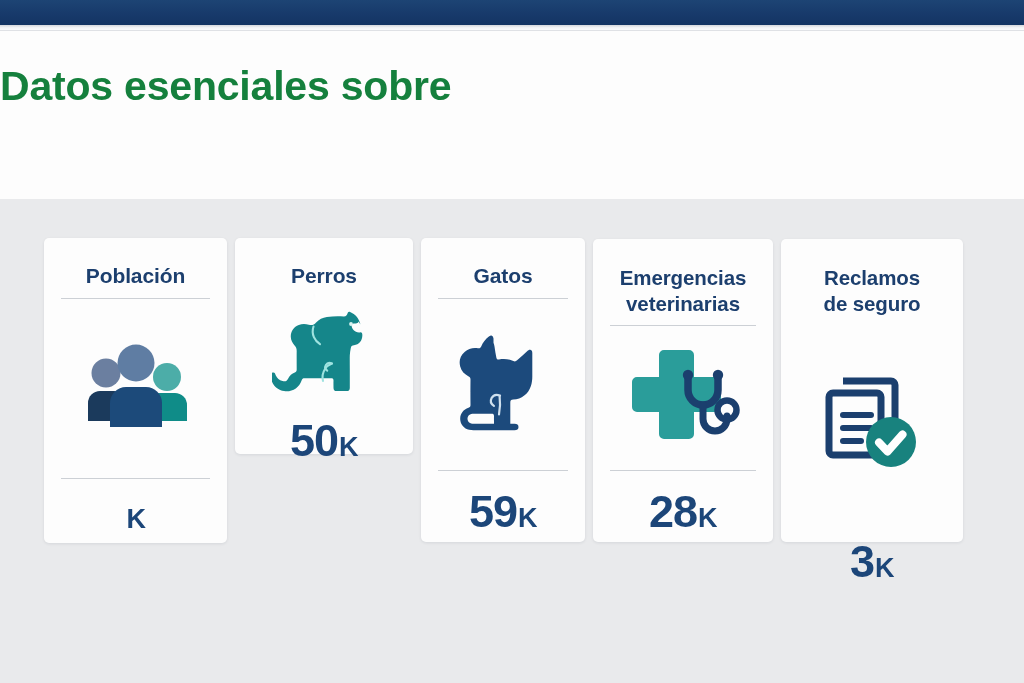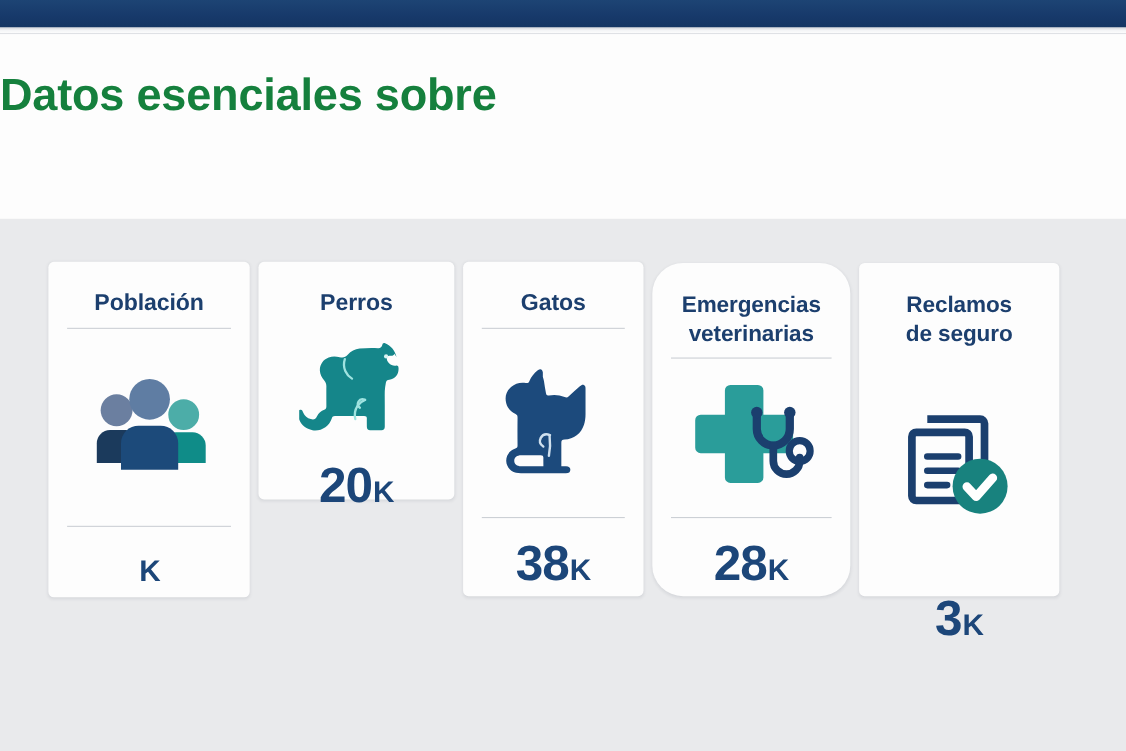--- a/index.html
+++ b/index.html
@@ -85,21 +85,21 @@
     box-shadow: 0 1px 3px rgba(40,50,65,0.10);
     display: flex;
     flex-direction: column;
     align-items: center;
     box-sizing: border-box;
     padding: 0 17px;
   }
   .card.c1 { width: 183px; height: 305px; }
   .card.c2 { width: 178px; height: 216px; }
   .card.c3 { width: 164px; height: 304px; }
-  .card.c4 { width: 180px; height: 303px; margin-top: 1px; border-radius: 28px; }
+  .card.c4 { width: 180px; height: 303px; margin-top: 1px; }
   .card.c5 { width: 182px; height: 303px; margin-top: 1px; gap: 23px; }
 
   .card-title {
     color: #1c3f6e;
     font-family: "Liberation Sans Narrow", "Liberation Sans", "DejaVu Sans Condensed", sans-serif;
     font-weight: bold;
     font-size: 21px;
     line-height: 26px;
     text-align: center;
     padding-top: 25px;
@@ -186,38 +186,38 @@
       <svg width="104" height="102" viewBox="0 0 104 102">
         <path fill="#15868a" d="M88.5 26.5c-1.3-5.8-5.2-10.4-10.4-12.5-1.6-.7-2.2.2-2.5 1.3-.6 2.1-1.6 3.3-3.9 3.2-5.6-.3-11.2-.2-16.8.4-4.3.5-7.9 2.4-10.8 5.6-2.2 2.4-4.2 3-7.3 2.2-3.3-.9-6.7-1-10 .2-5.2 1.9-8.3 6.7-8 12.2.2 3.3 1.6 6.1 3.8 8.5 1.6 1.7 2.1 3.4 2.1 5.6-.1 6.1 0 12.2 0 18.3 0 1.5-.4 2.4-1.9 3-2.9 1.1-5.2 3-6.6 5.9-1.4 2.8-2.9 3.4-5.7 2.6-3.2-.9-5.5-2.7-6.8-5.8-.6-1.4-.9-3-2.9-2.6-1.9.4-2 2-2 3.6.2 7.4 5.9 13.8 13.3 14.9 7.7 1.2 15.1-3.3 17.5-10.7.5-1.6 1.3-2.2 2.9-2.2 8.8 0 17.7 0 26.5 0 1.9 0 2.6.7 2.5 2.5-.1 2.4 0 4.9 0 7.3 0 2.1.9 3.1 3 3.1 3.4 0 6.9 0 10.3 0 2.1 0 3-1 3-3.1 0-6.5 0-12.9 0-19.4 0-4.4-.1-8.8 0-13.2.1-2.5.5-5 1-7.5.3-1.8 1.2-2.5 3.2-2.7 5.3-.6 8.7-5.1 8.3-10.6-.1-1.8-.8-2.4-2.5-2.2-2.5.3-4.6-.8-6.3-2.5-1.2-1.2-2-2.6-1.8-4.4.1-1.4.8-2.1 2.2-2 .6 0 1.3 0 1.9-.1 1.2-.2 2.4-.4 2.7-1.9z"></path>
         <path fill="none" stroke="#9fe3e0" stroke-width="2.1" stroke-linecap="round" d="M41.5 28.5c-1.2 3.6-1.1 7.2.4 10.7 1.3 3 3.4 5.3 6.1 7"></path>
         <path fill="none" stroke="#9fe3e0" stroke-width="2.1" stroke-linecap="round" d="M51 83c-1-4.3-.4-8.3 2-12 1.7-2.6 4-4.4 6.9-5.5"></path>
         <path fill="none" stroke="#9fe3e0" stroke-width="2.1" stroke-linecap="round" d="M59.9 65.5c-2.6-1.2-4.7-.7-6 1.5-1.2 2.1-.7 4.3 1.3 5.6"></path>
         <circle cx="79" cy="26" r="1.9" fill="#d9f3f1"></circle>
       </svg>
     </div>
     <div class="divider bottom"></div>
     <div class="card-value">
-      <span>20</span>
+      <span>50</span>
         <span class="unit">K</span>
     </div>
   </div>
 
   <div class="card c3">
     <div class="card-title">Gatos</div>
     <div class="divider top"></div>
     <div class="icon-area">
       <svg width="96" height="110" viewBox="0 0 96 110">
         <path fill="#1c4a7c" d="M38.5 8.5c-.6-3-2.2-3.7-4.6-1.9-3.4 2.6-6 6-7.7 9.9-.7 1.6-1.6 2-3.2 1.7-5-.8-9.6.3-13.4 3.7-4.4 3.9-5.9 8.9-4.4 14.6 1.2 4.6 4.3 7.8 8.5 9.9 1.4.7 1.8 1.6 1.8 3.1-.1 8.5-.1 17 0 25.5 0 1.6-.5 2.3-2 2.8-5.2 1.6-8.5 6.2-8.3 11.4.2 5.1 3.8 9.4 8.9 10.6 1.4.3 2.9.4 4.4.4 13.7 0 27.3 0 41 0 2.6 0 4-1.1 4-3.2 0-2-1.4-3.2-3.9-3.2-13.6 0-27.2 0-40.8 0-3.9 0-6.3-1.9-6.3-5 0-3.1 2.4-5 6.3-5 5.9 0 11.8 0 17.7 0 1.8 0 2.5.6 2.5 2.4-.1 2.6 0 5.2 0 7.8 0 1.7 1 2.7 2.7 2.7 3.6 0 7.3 0 10.9 0 1.8 0 2.7-1 2.7-2.8 0-7.1 0-14.1 0-21.2 0-2.2.7-3 2.9-3.1 8.4-.3 15.2-5.6 17.7-13.5 1-3.1 1.4-6.3 1.4-9.6 0-7.8 0-15.6 0-23.4 0-1.3-.1-2.6-1.5-3.2-1.4-.6-2.4.2-3.4 1.1-3.4 3.1-6.9 6.2-10.3 9.3-1.2 1.1-2.2 1.4-3.8.7-4.6-2-9.4-2.5-14.3-1.5-1.6.3-2.3-.2-2.6-1.7-.8-3.8-1.3-7.6-1.9-11.4-.2-1.2-.6-2.4-1-3.6z"></path>
         <path fill="none" stroke="#cfe0ee" stroke-width="2.2" stroke-linecap="round" d="M45 65.5c-3.7-1.4-6.8-.5-8.4 2.6-1.5 3-.6 6 2.3 7.8"></path>
         <path fill="none" stroke="#cfe0ee" stroke-width="2.2" stroke-linecap="round" d="M44.6 66c.8 6.2.6 12.3-.6 18.4"></path>
       </svg>
     </div>
     <div class="divider bottom"></div>
     <div class="card-value">
-      <span>38</span>
+      <span>59</span>
         <span class="unit">K</span>
     </div>
   </div>
 
   <div class="card c4">
     <div class="card-title">
       <span>Emergencias</span><br>
       <span>veterinarias</span>
     </div>
     <div class="divider top"></div>

